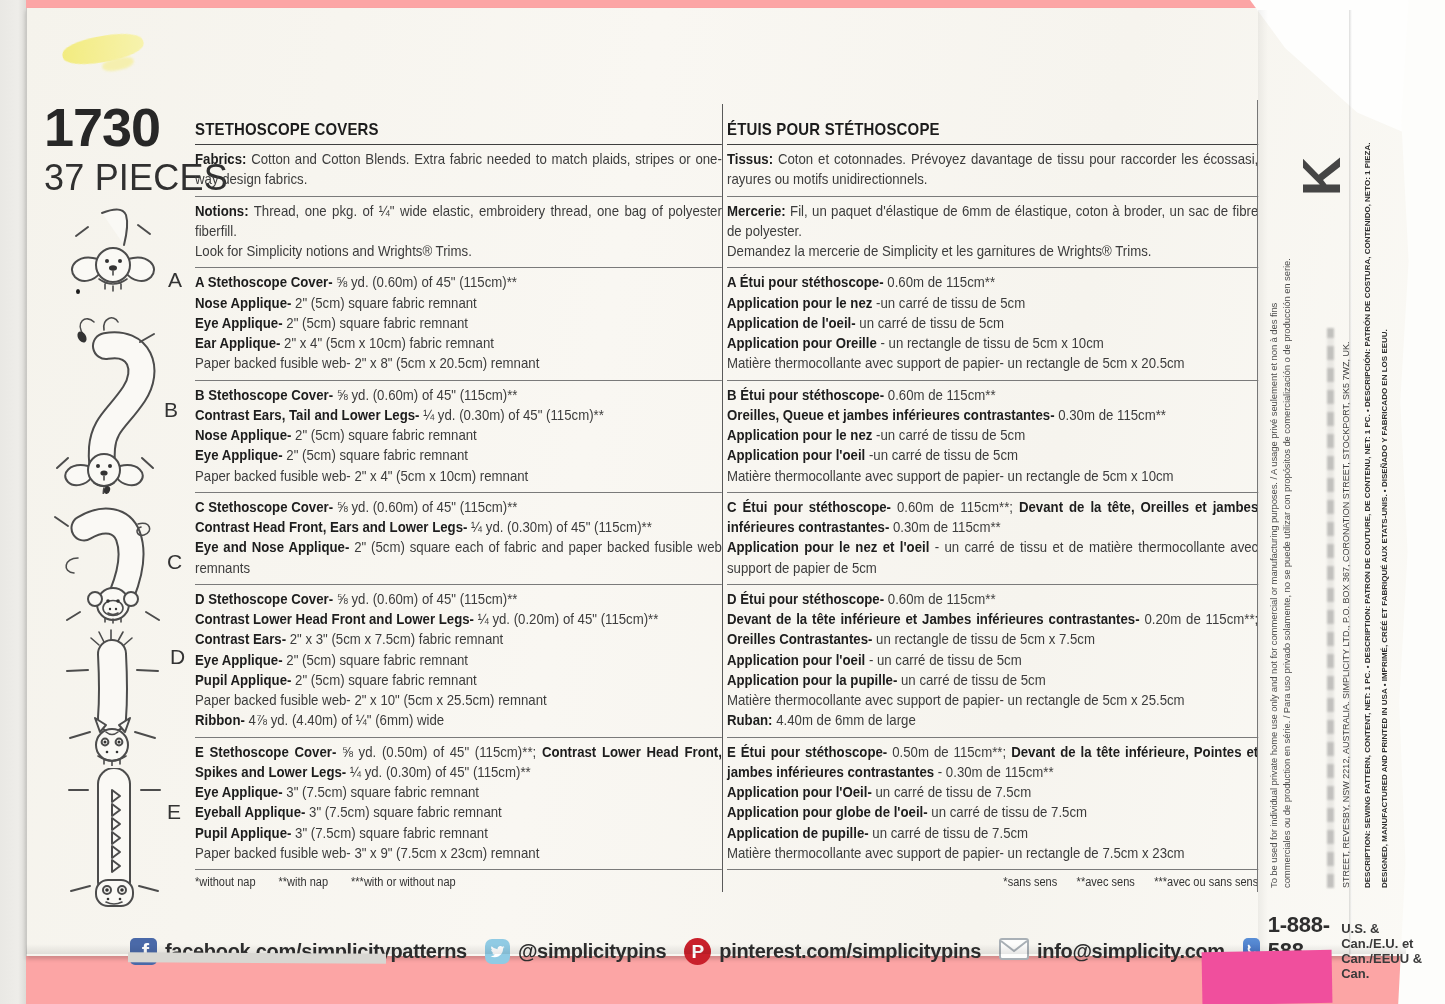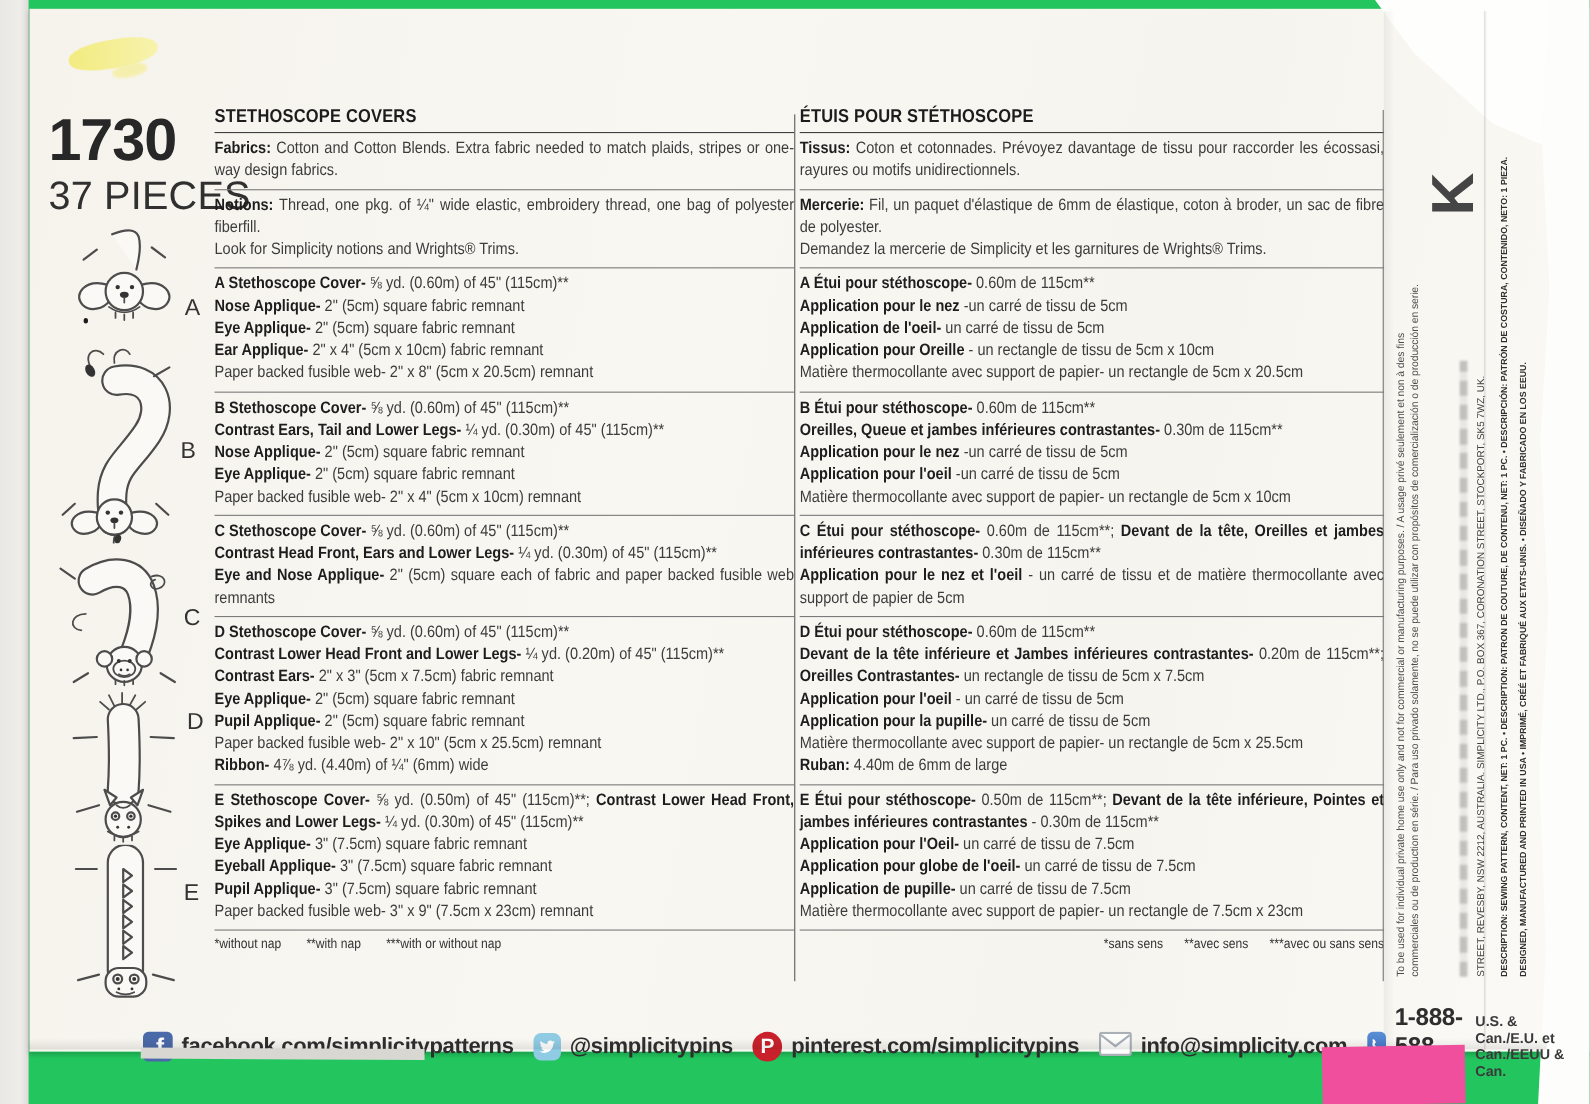--- a/index.html
+++ b/index.html
@@ -1,17 +1,17 @@
 <!DOCTYPE html>
 <html><head>
 <meta charset="utf-8">
 <style>
   html,body{margin:0;padding:0;background:#fbfbf9;}
   .scene{position:relative;width:1445px;height:1004px;overflow:hidden;
-         font-family:"Liberation Sans",sans-serif;background:#22c55e;}
+         font-family:"Liberation Sans",sans-serif;background:#fca5a5;}
   .scanner-edge{position:absolute;left:0;top:0;width:26px;height:1004px;
 "Liberation Sans";         background:linear-gradient(90deg,#e9e8e4,#eeede9 70%,#dcdbd7);}
   .paper{position:absolute;left:26px;top:8px;width:1419px;height:948px;
          background:linear-gradient(100deg,#f5f3ec 0%,#f9f7f2 40%,#f6f4ee 70%,#fbfaf6 100%);
          border-left:1px solid #c9c8c4;box-shadow:0 3px 4px rgba(0,0,0,.18);}
   .wrinkle-tr{position:absolute;left:1250px;top:0;width:195px;height:150px;background:#fefefd;
          clip-path:polygon(0 0,100% 0,100% 100%,55% 75%,18% 32%);}
   .torn-edge{position:absolute;left:1393px;top:0;width:52px;height:1004px;background:#fdfdfb;
          clip-path:polygon(30% 0,100% 0,100% 100%,10% 100%,24% 86%,12% 70%,28% 55%,14% 40%,30% 26%,16% 12%);}
   .fold-line{position:absolute;left:1349px;top:10px;width:3px;height:945px;
@@ -32,21 +32,21 @@
   .pattern-number{font-size:54px;font-weight:700;letter-spacing:-1px;line-height:1;}
   .pattern-pieces{font-size:36px;font-weight:400;letter-spacing:.2px;margin-top:3px;color:#303030;}
 
   .view-label{position:absolute;font-size:21px;color:#333;font-weight:400;}
   .animal{position:absolute;}
   .animal svg{display:block;}
   .ln{stroke:#4c4c4c;stroke-width:2;fill:#faf9f5;stroke-linejoin:round;stroke-linecap:round;}
   .lt{stroke:#4c4c4c;stroke-width:1.6;fill:none;stroke-linecap:round;}
   .dk{fill:#333;stroke:none;}
 
-  .col{position:absolute;top:96px;}
+  .col{position:absolute;top:120px;}
   .col-en{left:195px;width:527px;}
   .col-fr{left:727px;width:531px;}
   .col-scale{transform:scaleX(0.881);transform-origin:0 0;}
   .col-en .col-scale{width:598px;}
   .col-fr .col-scale{width:603px;}
   .col-title{font-size:17px;font-weight:700;color:#1c1c1c;letter-spacing:.2px;
          border-bottom:1.5px solid #3f3f3f;padding-bottom:4px;}
   .block{border-bottom:1px solid #7a7a7a;padding:4px 0 6px;}
   .line{margin:0;text-align:justify;font-size:15px;line-height:1.35;}
   .line .b{font-weight:700;color:#1d1d1d;}

